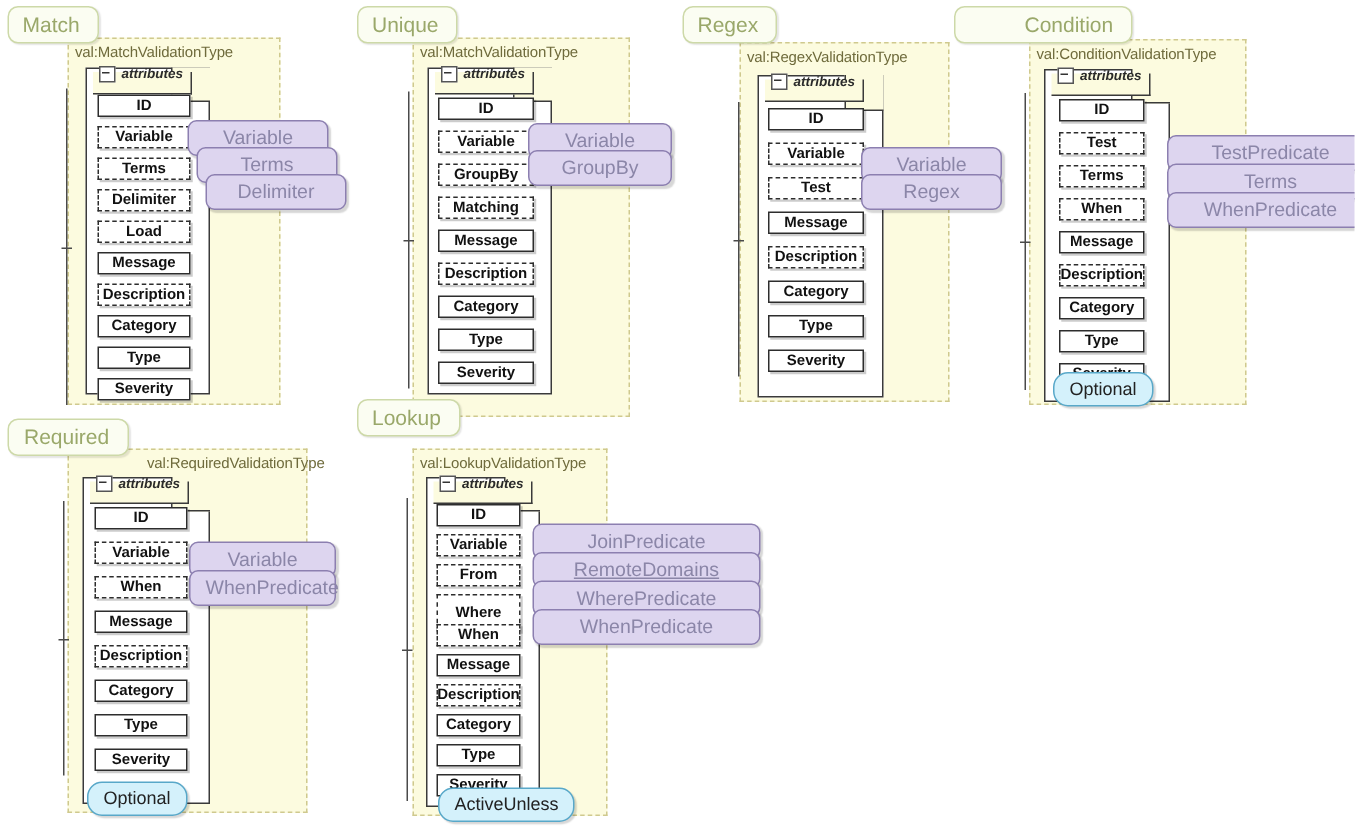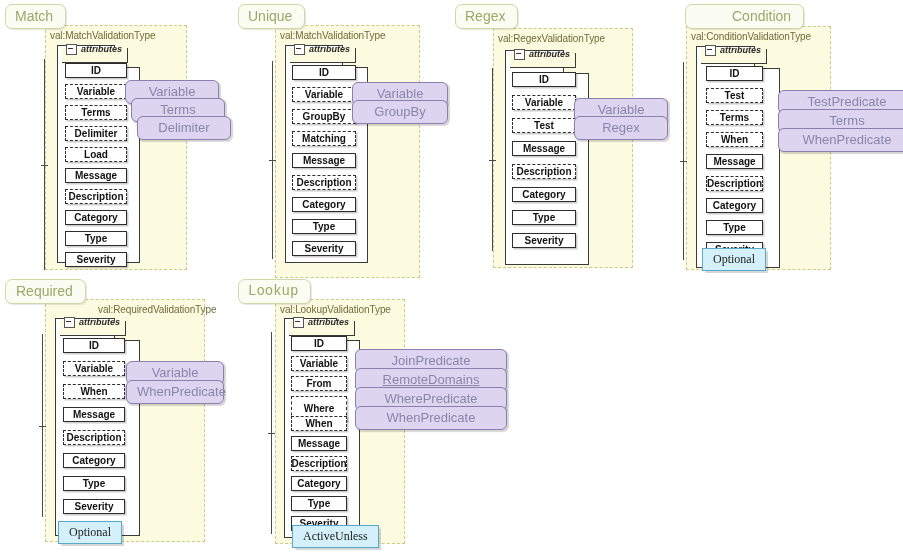--- a/index.html
+++ b/index.html
@@ -175,29 +175,28 @@
     box-shadow: 1.5px 1.5px 1px rgba(0,0,0,0.16);
     z-index: 8;
   }
   .callout.center { text-align: center; }
 
   
   .badge {
     position: absolute;
     background: #d4f1fb;
     border: 1px solid #58a8c9;
-    border-radius: 0;
+    border-radius: 10px;
     color: #222;
     font-size: 12px;
     line-height: 12px;
     padding: 4px 10px 5px 10px;
     white-space: nowrap;
     box-shadow: 1.5px 1.5px 1px rgba(0,0,0,0.16);
     z-index: 9;
-    font-family: Liberation Serif, serif;
   }
 </style>
 </head>
 <body>
 
 <div id="diagram">
     <div class="group" style="left: 0px; top: 0px; width: 903px; height: 557px;">
       <div class="group-box" style="left: 45px; top: 25px; width: 142px; height: 245px;"></div>
       <div class="type-caption" style="left: 50px; top: 30px;">val:MatchValidationType</div>
       <div class="attr-panel" style="left: 57px; top: 45px; width: 83px; height: 218px;"></div>
@@ -287,21 +286,21 @@
       <div class="node dashed" style="left: 706px; top: 132px; width: 57px; height: 15px;">When</div>
       <div class="node solid" style="left: 706px; top: 154px; width: 57px; height: 15px;">Message</div>
       <div class="node dashed" style="left: 706px; top: 176px; width: 57px; height: 15px;">Description</div>
       <div class="node solid" style="left: 706px; top: 198px; width: 57px; height: 15px;">Category</div>
       <div class="node solid" style="left: 706px; top: 220px; width: 57px; height: 15px;">Type</div>
       <div class="node solid" style="left: 706px; top: 242px; width: 57px; height: 15px;">Severity</div>
       <div class="callout center" style="left: 778px; top: 90px; width: 116px; z-index: 8;">TestPredicate</div>
       <div class="callout center" style="left: 778px; top: 109px; width: 116px; z-index: 9;">Terms</div>
       <div class="callout center" style="left: 778px; top: 128px; width: 116px; z-index: 10;">WhenPredicate</div>
       <div class="badge" style="left: 702px; top: 248px;">Optional</div>
-      <div class="group-tab" style="left: 685px; top: 4px; padding-left: 46px;">Condition</div>
+      <div class="group-tab" style="left: 636px; top: 4px; padding-left: 46px;">Condition</div>
     </div>
     <div class="group" style="left: 0px; top: 0px; width: 903px; height: 557px;">
       <div class="group-box" style="left: 45px; top: 299px; width: 160px; height: 243px;"></div>
       <div class="type-caption" style="left: 50px; top: 304px; margin-left: 48px;">val:RequiredValidationType</div>
       <div class="attr-panel" style="left: 55px; top: 318px; width: 85px; height: 218px;"></div>
       <div class="panel-notch" style="left: 114px; top: 318px; width: 26px; height: 23px;"></div>
       <div class="attr-header" style="left: 60px; top: 321px;">
         <span class="collapse-box"></span>
         <span class="attr-header-label">attributes</span>
       </div>
@@ -339,15 +338,15 @@
       <div class="node solid" style="left: 291px; top: 436px; width: 56px; height: 15px;">Message</div>
       <div class="node dashed" style="left: 291px; top: 456px; width: 56px; height: 15px;">Description</div>
       <div class="node solid" style="left: 291px; top: 476px; width: 56px; height: 15px;">Category</div>
       <div class="node solid" style="left: 291px; top: 496px; width: 56px; height: 15px;">Type</div>
       <div class="node solid" style="left: 291px; top: 516px; width: 56px; height: 15px;">Severity</div>
       <div class="callout center" style="left: 355px; top: 349px; width: 130px; z-index: 8;">JoinPredicate</div>
       <div class="callout center" style="left: 355px; top: 368px; width: 130px; z-index: 9; text-decoration: underline;">RemoteDomains</div>
       <div class="callout center" style="left: 355px; top: 387px; width: 130px; z-index: 10;">WherePredicate</div>
       <div class="callout center" style="left: 355px; top: 406px; width: 130px; z-index: 11;">WhenPredicate</div>
       <div class="badge" style="left: 292px; top: 525px; text-align: right;">ActiveUnless</div>
-      <div class="group-tab" style="left: 238px; top: 279px; font-family: Liberation Mono, monospace;">Lookup</div>
+      <div class="group-tab" style="left: 238px; top: 266px;">Lookup</div>
     </div>
   </div>
 
 </body></html>

